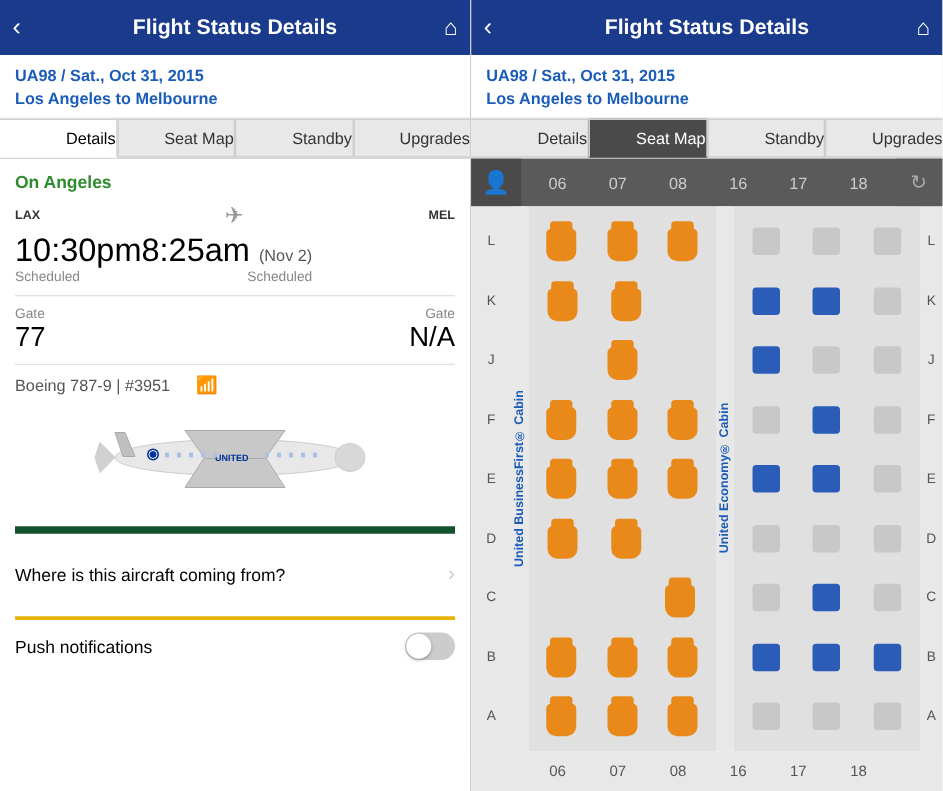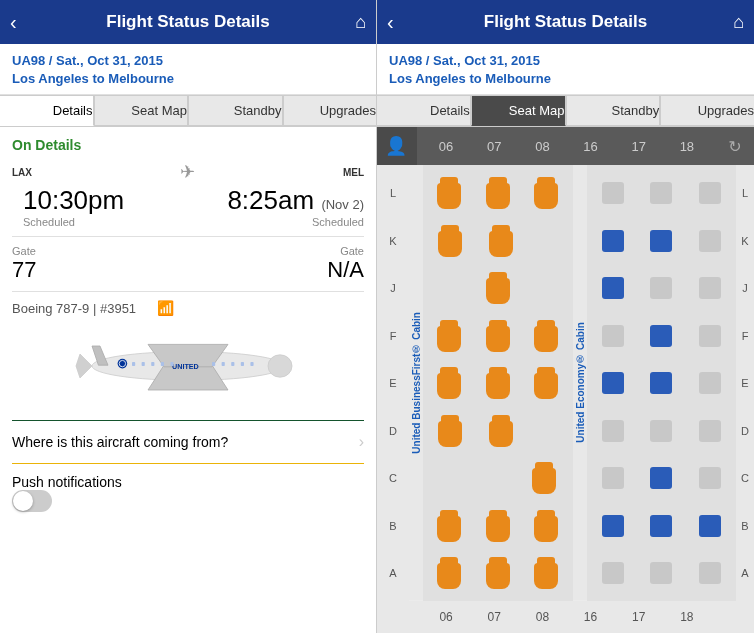--- a/index.html
+++ b/index.html
@@ -122,23 +122,22 @@
       font-weight: 600;
       color: #333;
     }
     .plane-icon {
       font-size: 18px;
       color: #999;
       transform: rotate(0deg);
     }
     .flight-times {
       display: flex;
-      justify-content: space-between;
+      justify-content: flex-start;
       margin-bottom: 2px;
-      margin-left: 11px;
     }
     .time-big {
       font-size: 26px;
       font-weight: 300;
       color: #000;
     }
     .time-right {
       text-align: right;
     }
     .scheduled-label {
@@ -180,39 +179,38 @@
       margin: 10px 0;
     }
     .plane-svg {
       width: 240px;
       height: 80px;
     }
     .expand-row {
       display: flex;
       justify-content: space-between;
       align-items: center;
-      padding: 12px 0;
-      border-top: 1px solid #14532d;
+      padding: 24px 0;
+      border-top: 6px solid #14532d;
       cursor: pointer;
     }
     .expand-label {
       font-size: 14px;
       color: #000;
     }
     .chevron {
       color: #ccc;
       font-size: 16px;
     }
     .push-row {
       display: flex;
       justify-content: space-between;
-      align-items: flex-start;
+      align-items: center;
       padding: 10px 0;
-      border-top: 1px solid #eab308;
-      flex-direction: column;
+      border-top: 3px solid #eab308;
     }
     .push-label {
       font-size: 14px;
       color: #000;
     }
     .toggle {
       width: 40px;
       height: 22px;
       background: #ccc;
       border-radius: 11px;
@@ -385,21 +383,21 @@
   </div>
 
   <div class="tabs">
     <div class="tab active">Details</div>
     <div class="tab">Seat Map</div>
     <div class="tab">Standby</div>
     <div class="tab">Upgrades</div>
   </div>
 
   <div class="left-content">
-    <div class="status-text">On Details</div>
+    <div class="status-text">On Angeles</div>
 
     <div class="flight-route">
       <span class="airport-code">LAX</span>
       <span class="plane-icon">✈</span>
       <span class="airport-code">MEL</span>
     </div>
 
     <div class="flight-times">
       <div>
         <div class="time-big">10:30pm</div>

